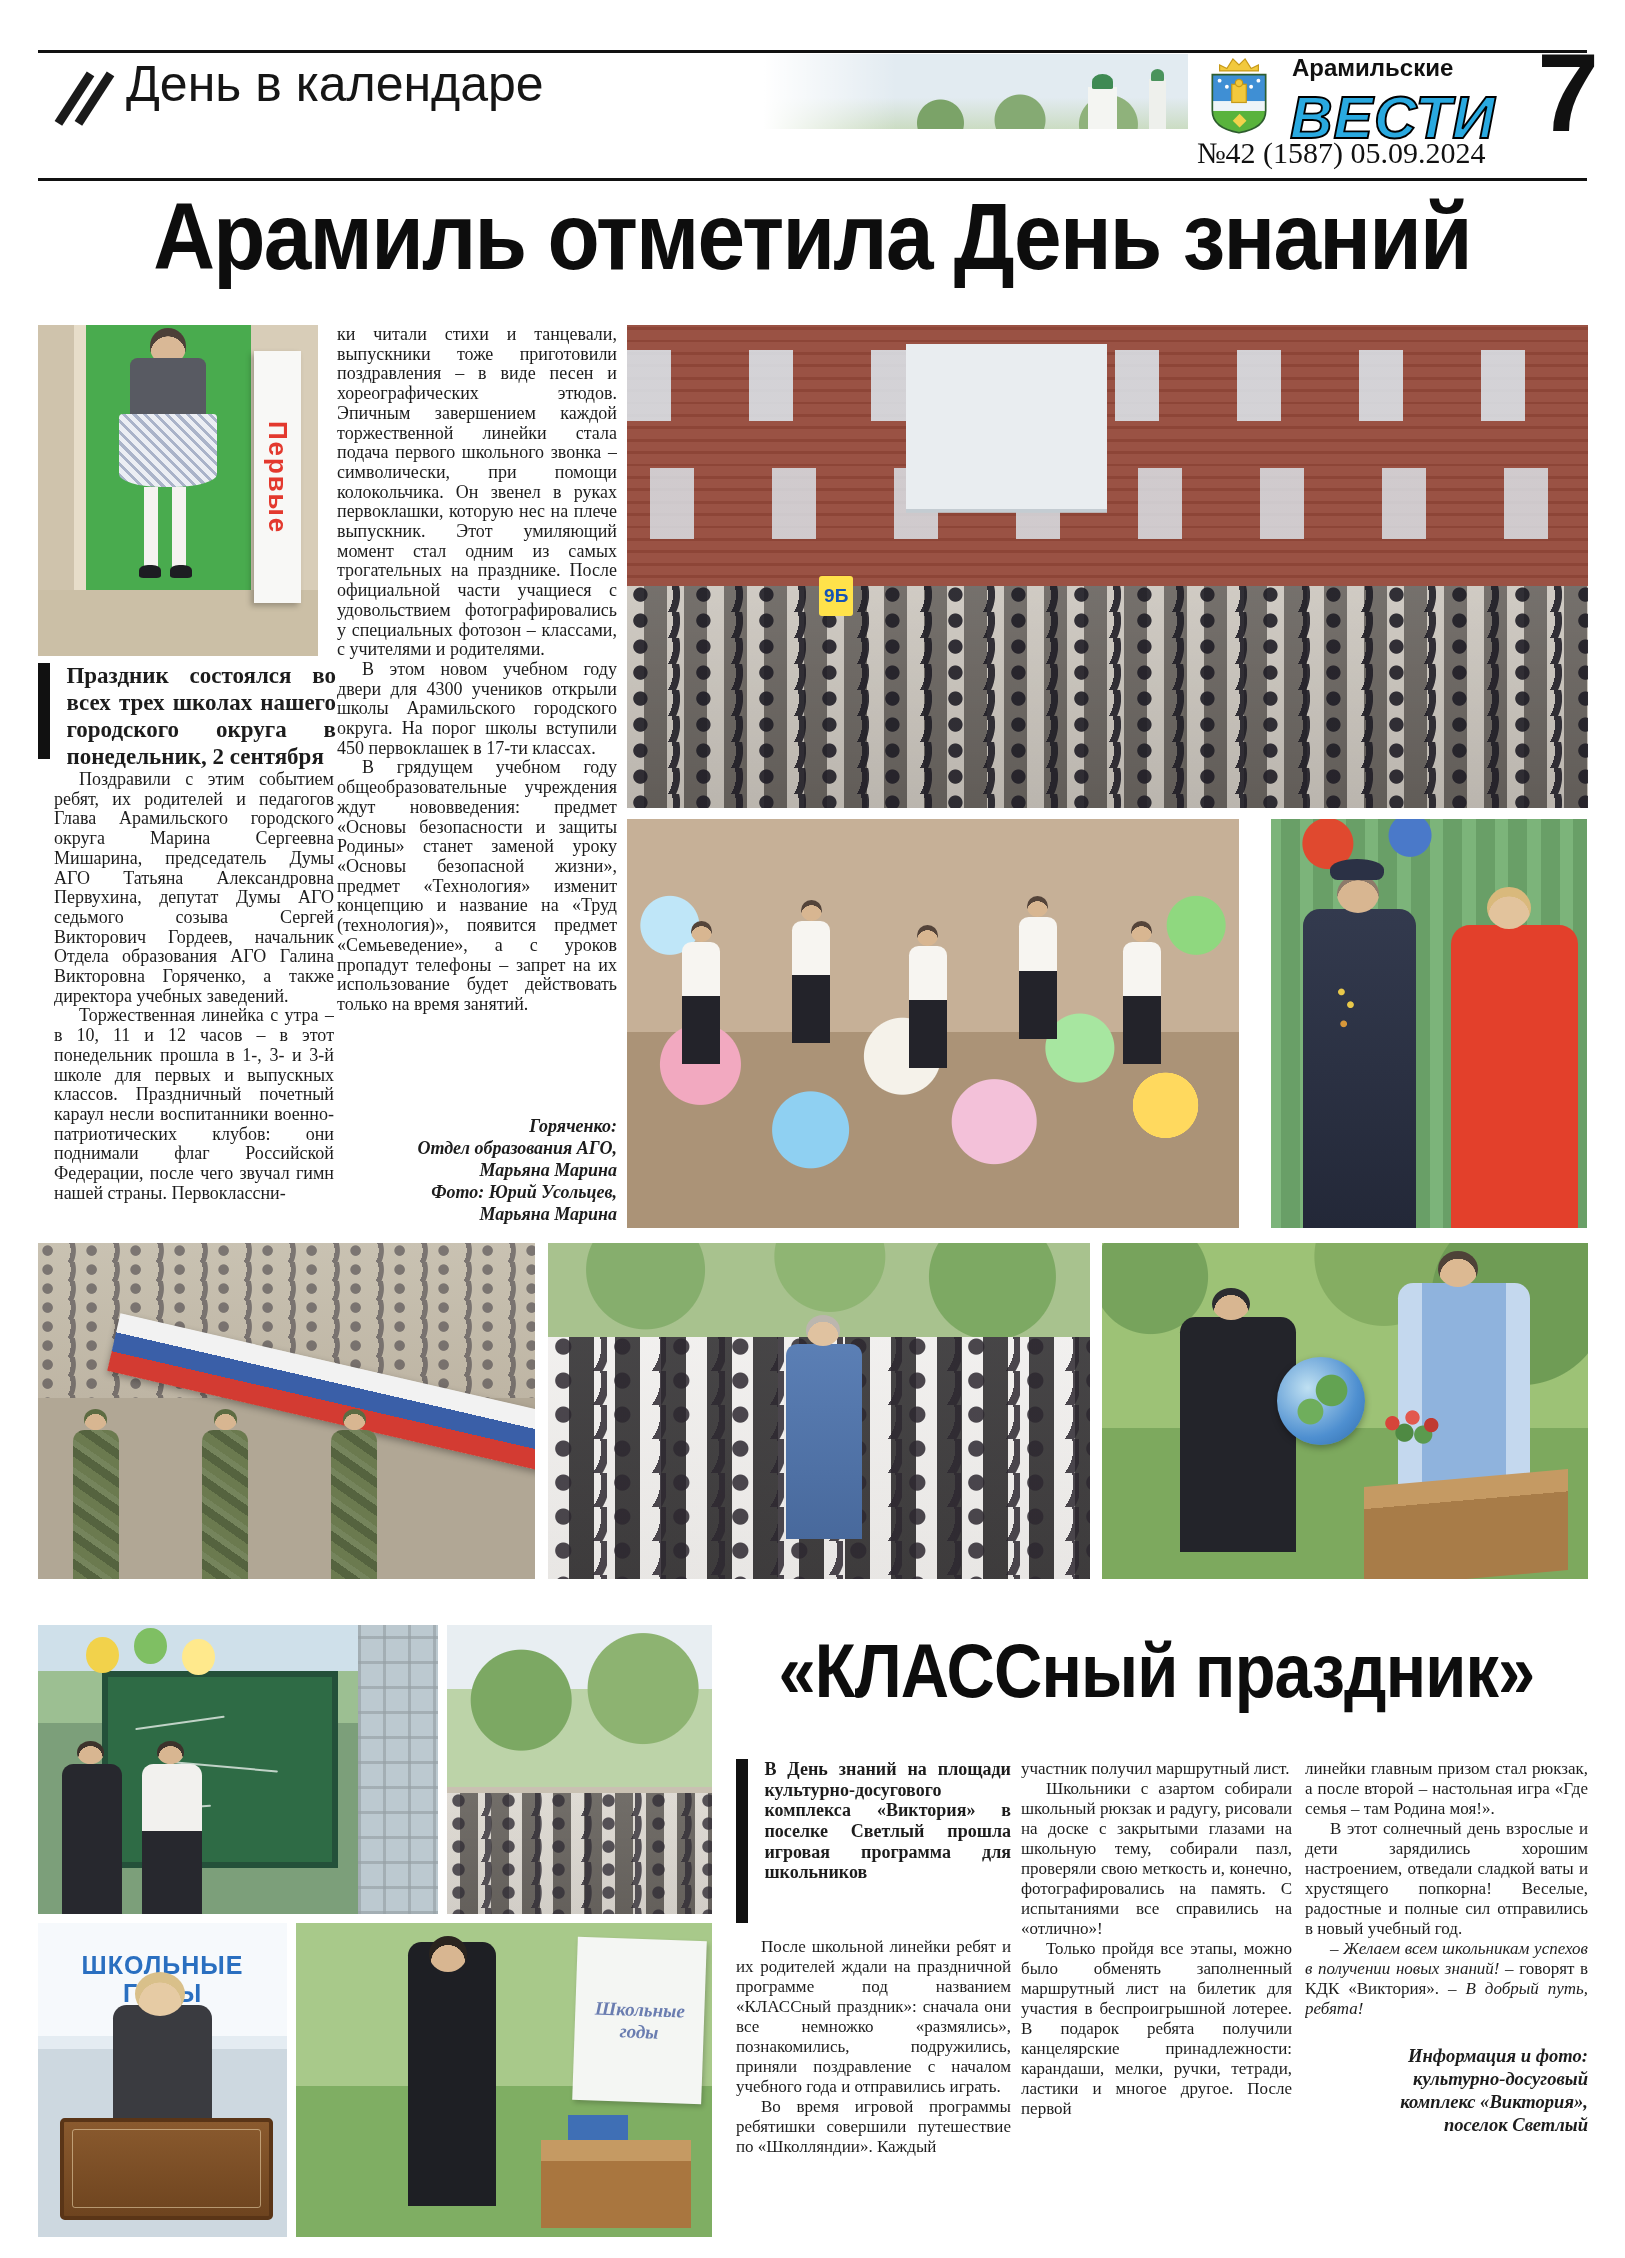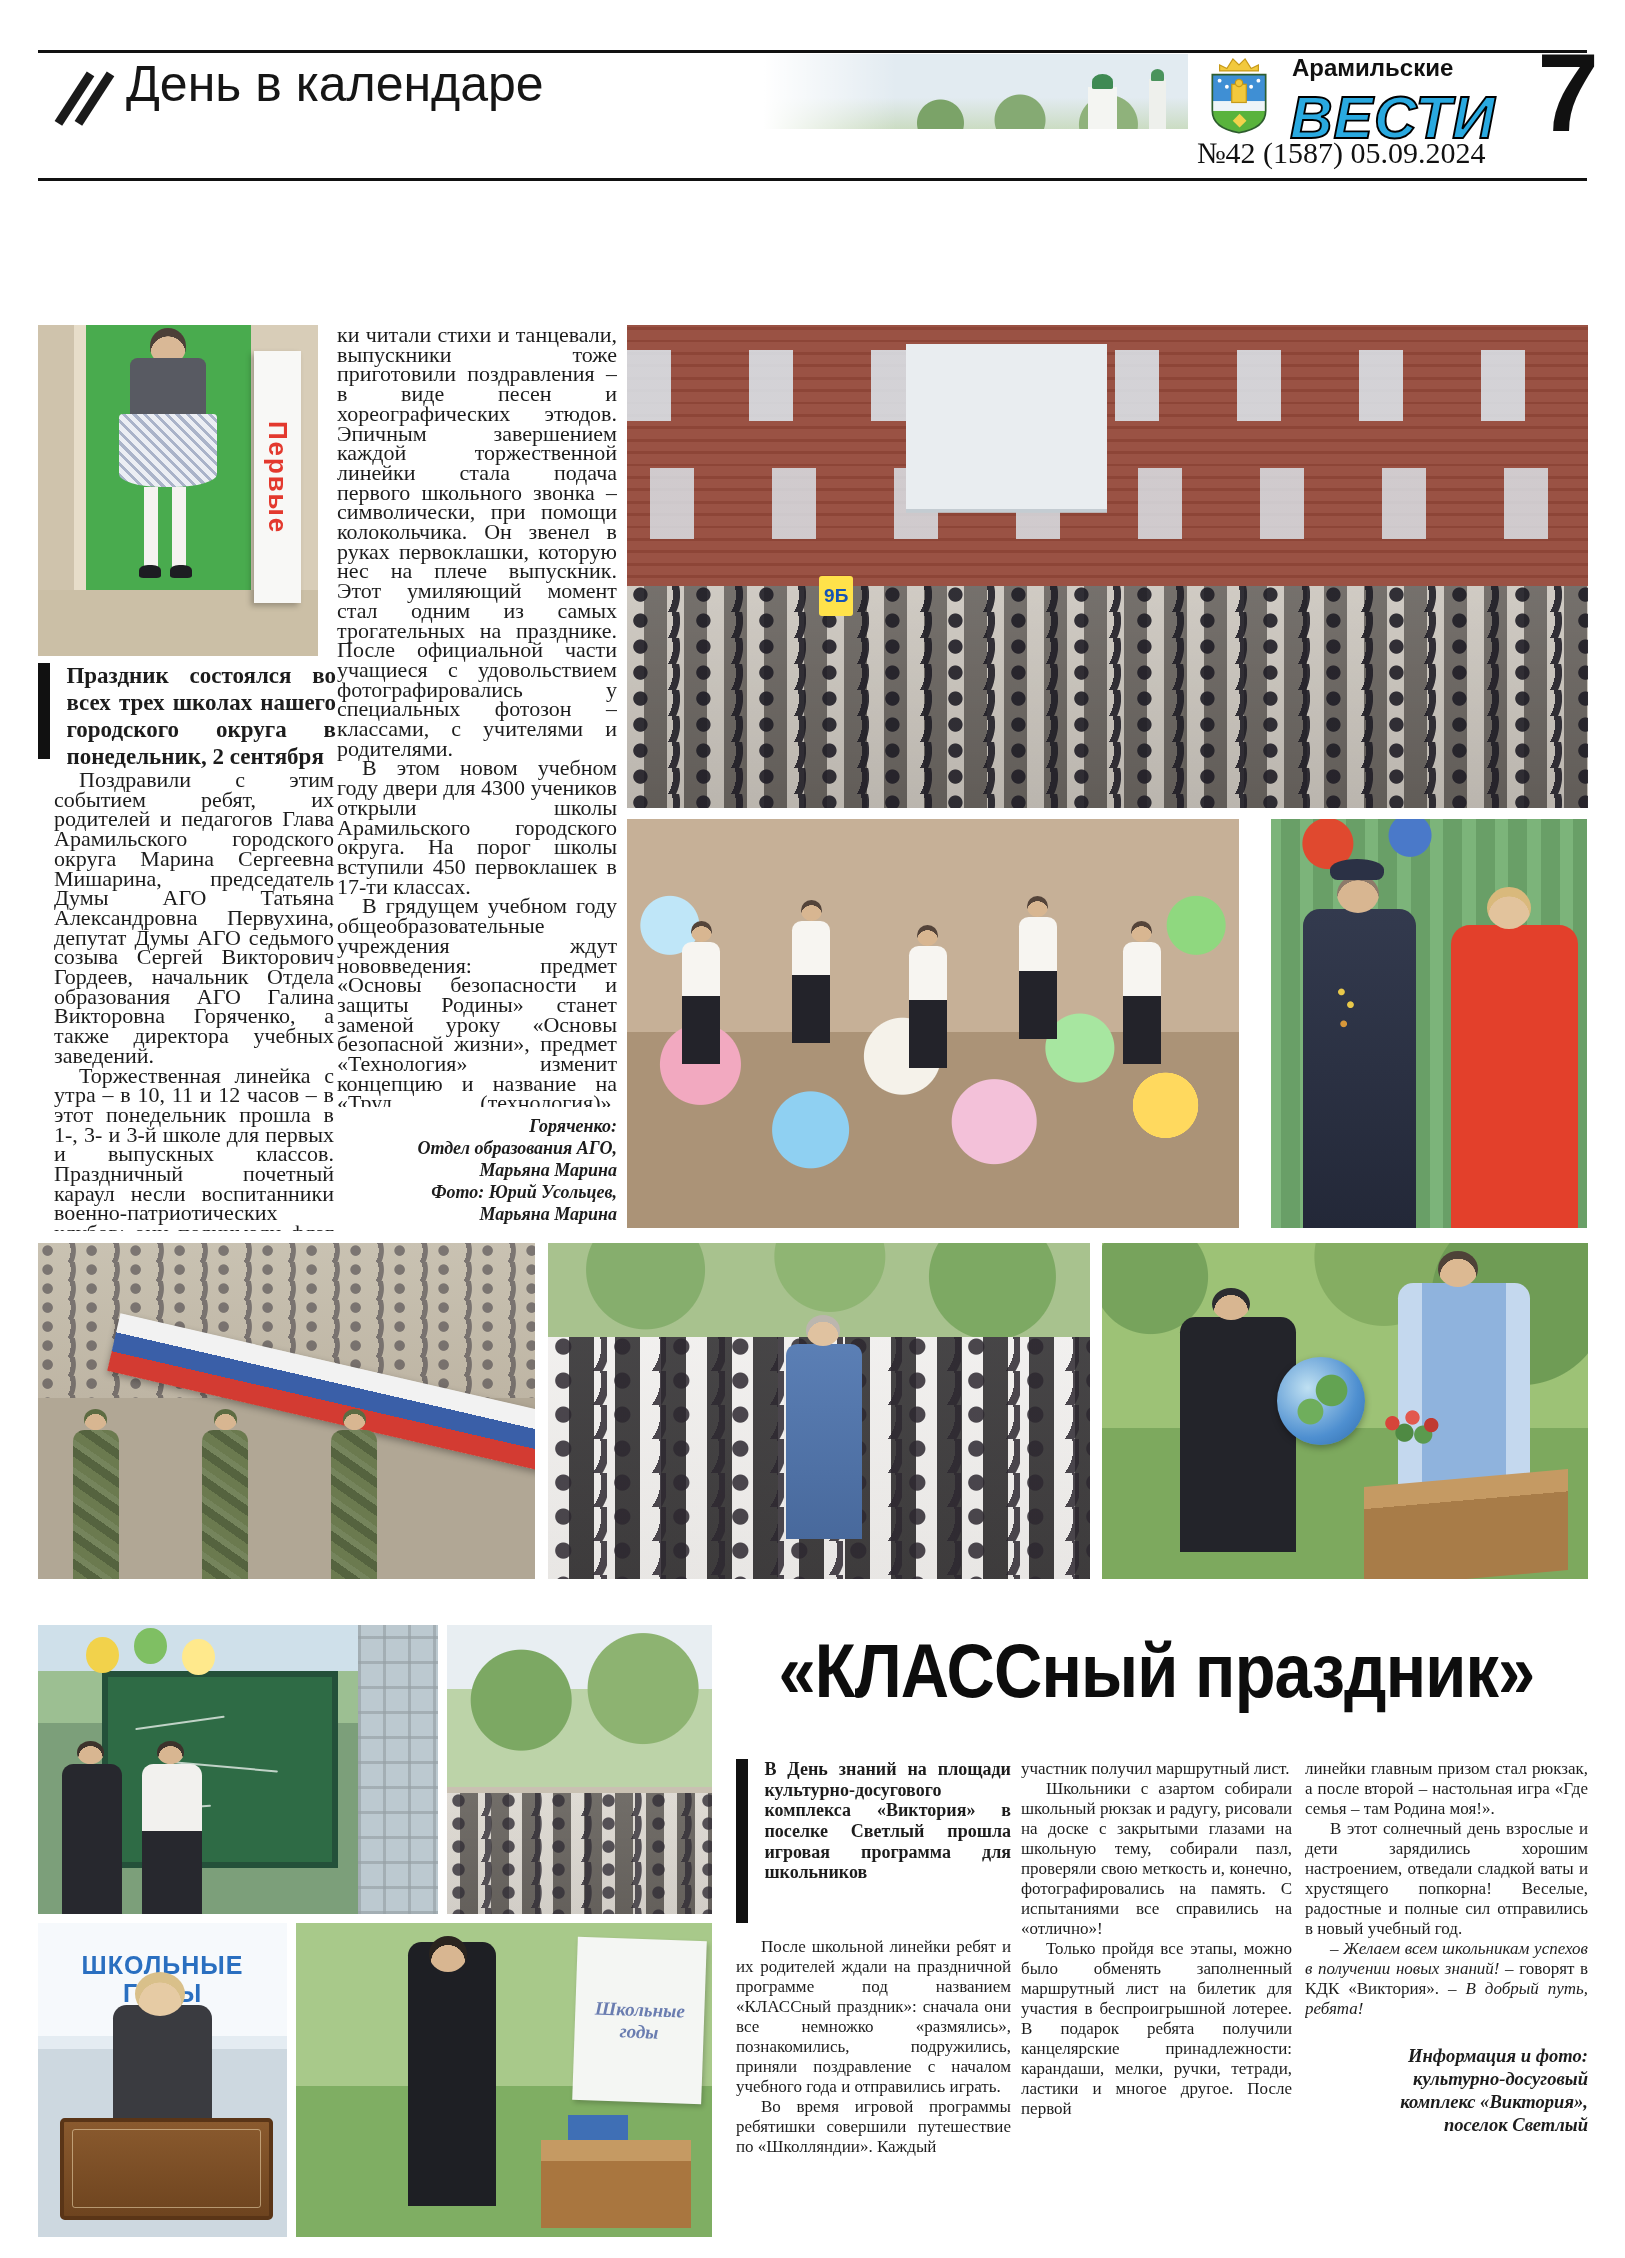--- a/index.html
+++ b/index.html
@@ -46,21 +46,21 @@
              transform:scaleX(.88);transform-origin:center;white-space:nowrap;}
 
   
   .lede{position:absolute;display:flex;}
   .lede .bar{flex:0 0 12.4px;background:#111;}
   .lede .ltxt{margin-left:16px;font-weight:700;text-align:justify;}
   .lede1{left:38px;top:663px;width:298px;height:96px;}
   .lede1 .ltxt{font-size:23px;line-height:1.17;}
   .lede2{left:736px;top:1759px;width:275px;height:164px;}
   .lede2 .ltxt{font-size:18px;line-height:1.15;}
-  .bodycol{position:absolute;font-size:22px;line-height:19.7px;text-align:justify;}
+  .bodycol{position:absolute;font-size:18px;line-height:19.7px;text-align:justify;}
   .bodycol p{margin:0;text-indent:25px;}
   .bodycol p.noind{text-indent:0;}
   .bodycol2{font-size:17px;line-height:20px;}
   .col1{left:38px;top:770px;width:280px;height:461px;overflow:hidden;margin-left:16px;}
   .col2{left:337px;top:325px;width:280px;height:782px;overflow:hidden;}
   .credits{position:absolute;font-weight:700;font-style:italic;font-size:18px;line-height:22px;text-align:right;}
   .credits1{left:337px;top:1115px;width:280px;}
   .lcol1{left:736px;top:1937px;width:275px;height:302px;overflow:hidden;}
   .lcol2{left:1021px;top:1759px;width:271px;height:480px;overflow:hidden;}
   .lcol3{left:1305px;top:1759px;width:283px;height:480px;overflow:hidden;}
@@ -298,20 +298,23 @@
       <path d="M8 17 h44 v30 q0 14 -22 18 q-22 -4 -22 -18 z" fill="none" stroke="#2e5d2e" stroke-width="1.4"></path>
     </svg>
   </div>
   <div class="brand-top">Арамильские</div>
   <div class="brand">ВЕСТИ</div>
   <div class="issue">№42 (1587) 05.09.2024</div>
   <div class="pagenum">7</div>
 
   <div class="rule" style="top:178px;"></div>
 
+  <div class="headline-wrap">
+    <span class="headline">Арамиль отметила День знаний</span>
+  </div>
 
   <div class="photo ph-girl">
     <div class="g-head"></div>
     <div class="g-top"></div>
     <div class="g-skirt"></div>
     <div class="g-leg l1"></div>
     <div class="g-leg l2"></div>
     <div class="g-shoe s1"></div>
     <div class="g-shoe s2"></div>
     <div class="g-banner">

